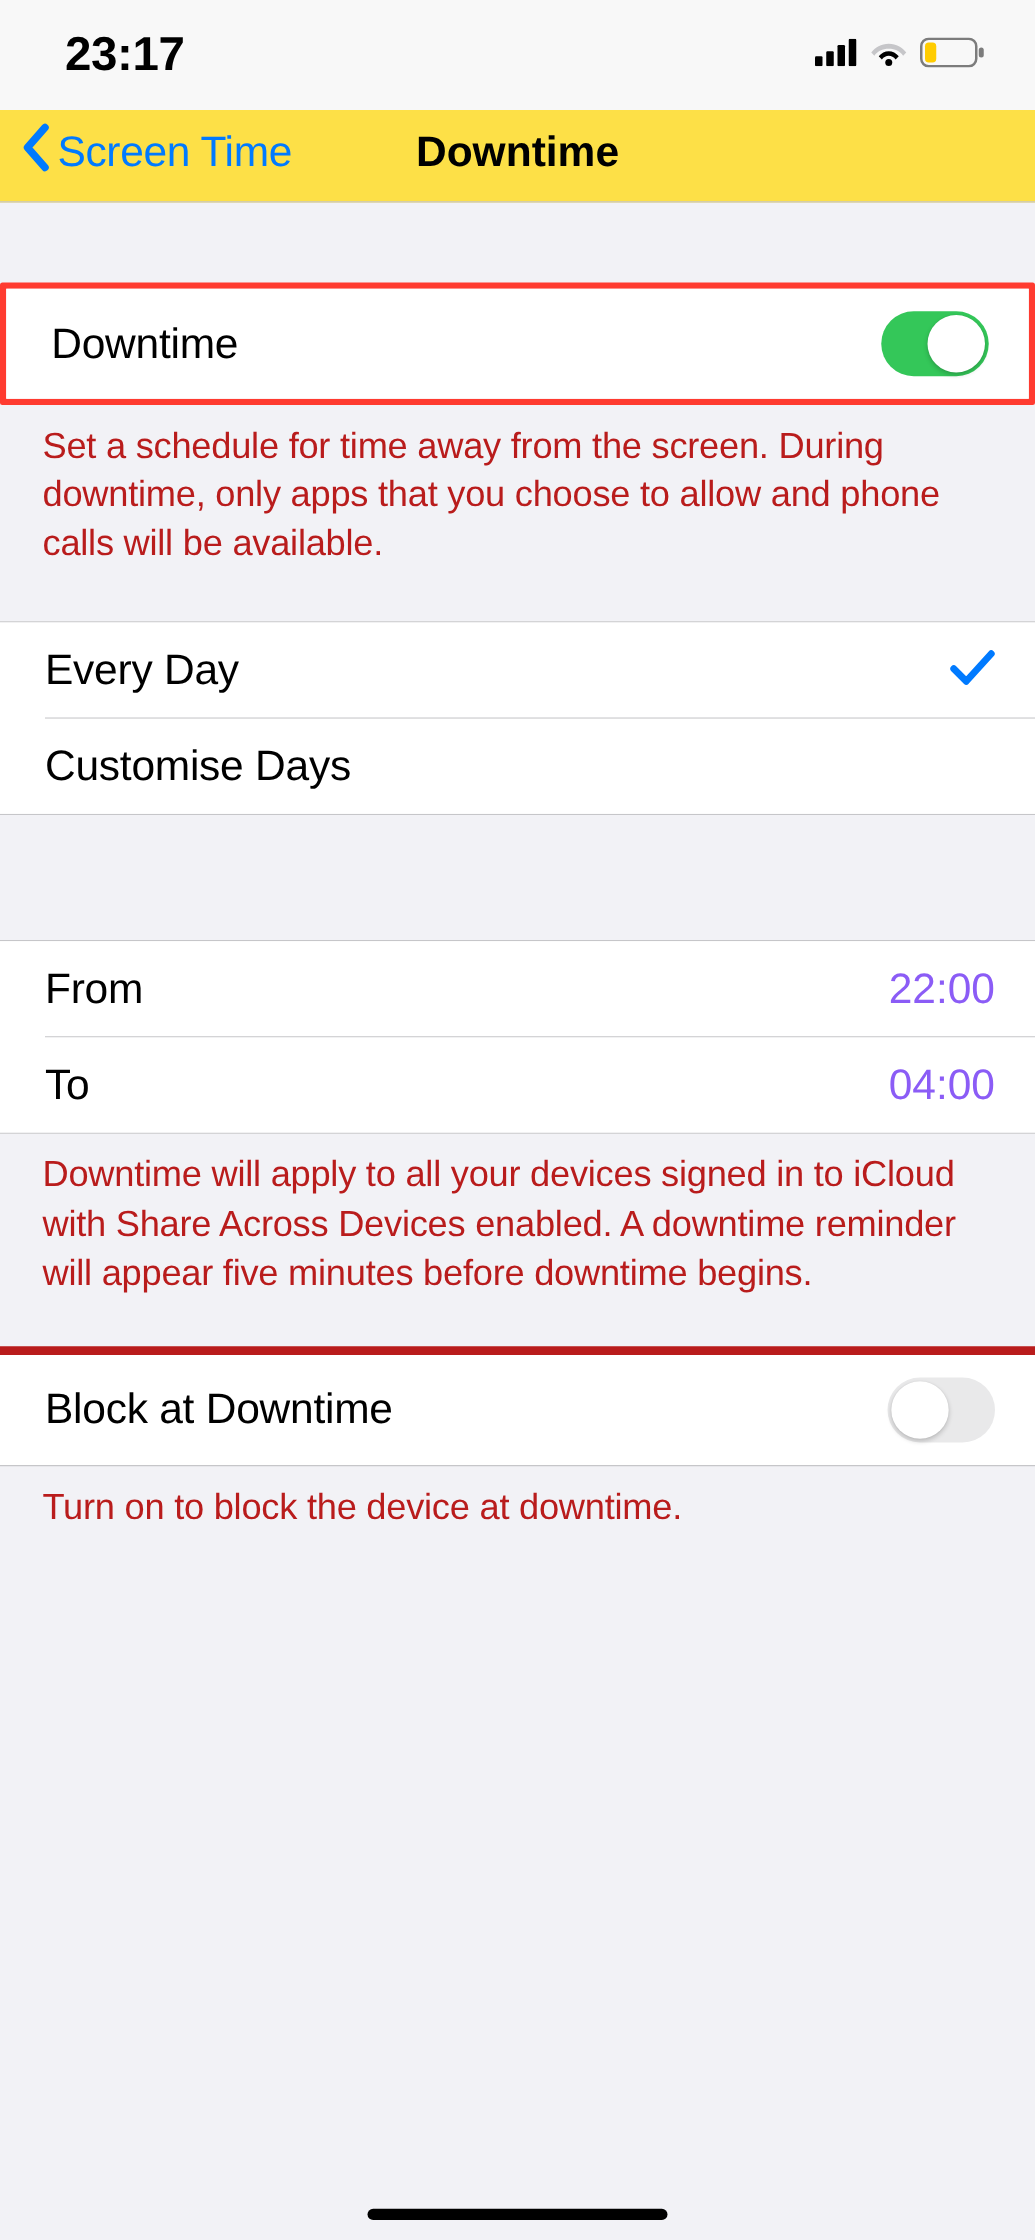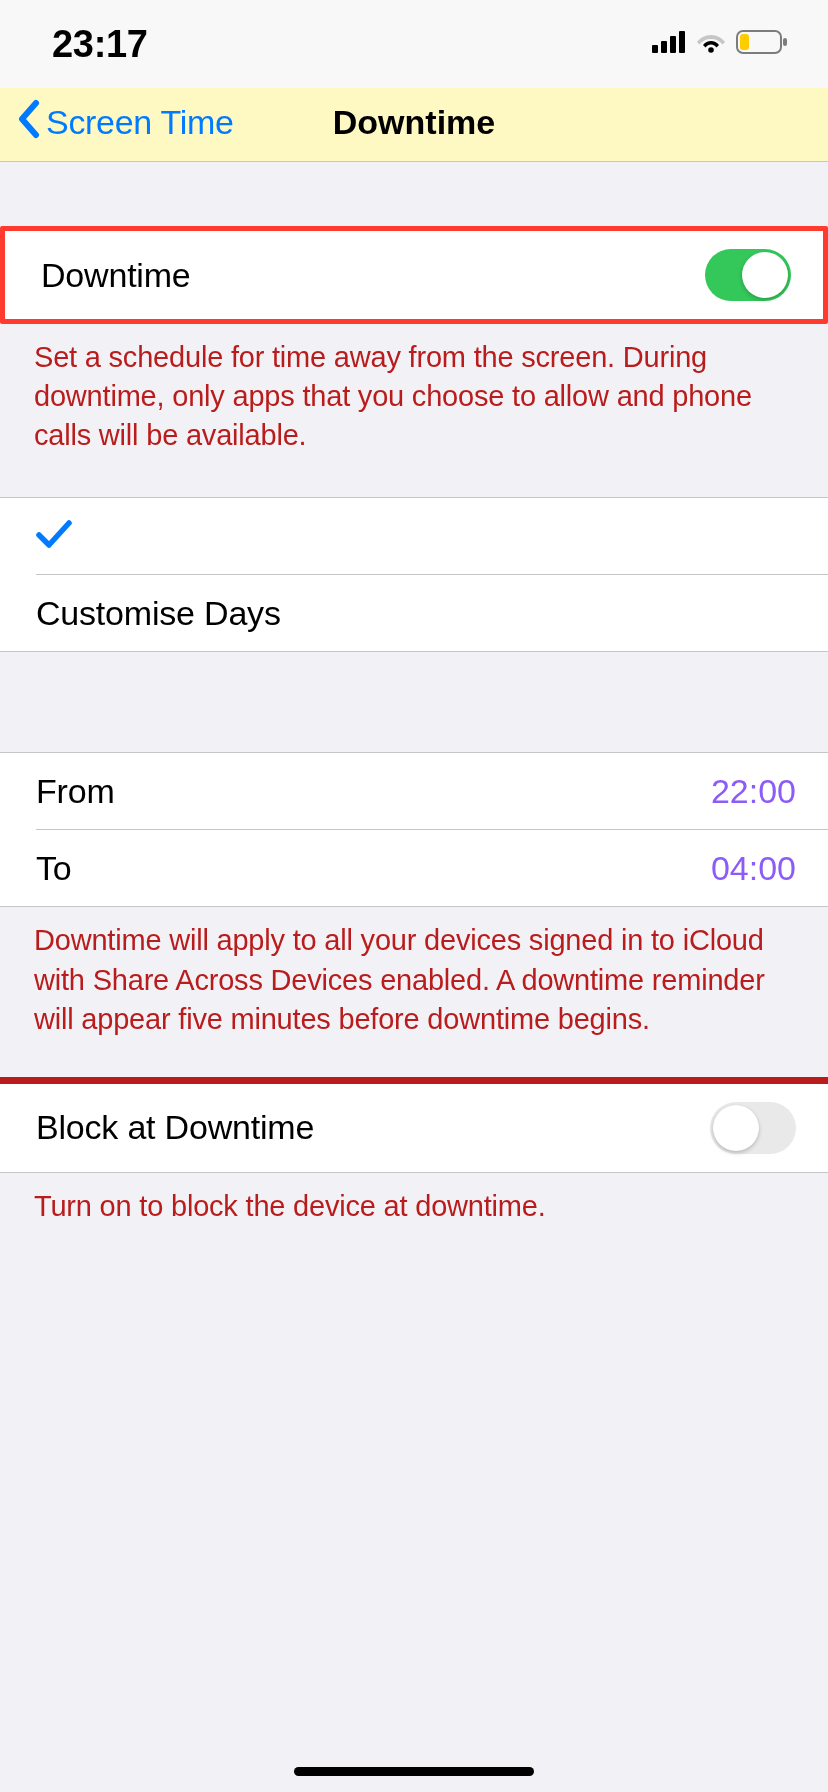--- a/index.html
+++ b/index.html
@@ -29,21 +29,21 @@
       color: #000;
       letter-spacing: -0.3px;
     }
     .status-right {
       display: flex;
       align-items: center;
       gap: 10px;
     }
     .nav-bar {
       height: 74px;
-      background: #fef9c3;
+      background: #fde047;
       display: flex;
       align-items: center;
       padding: 0 16px 4px 16px;
       position: relative;
       border-bottom: 1px solid #c6c6c9;
     }
     .back-button {
       display: flex;
       align-items: center;
       color: #007aff;
@@ -200,20 +200,21 @@
     <div class="toggle toggle-on">
       <div class="toggle-knob"></div>
     </div>
   </div>
 </div>
 
 <div class="footer-text">Set a schedule for time away from the screen. During downtime, only apps that you choose to allow and phone calls will be available.</div>
 
 <div class="schedule-section">
   <div class="row">
+    <span class="row-label">Every Day</span>
     <span>
       <svg width="36" height="32" viewBox="0 0 36 32">
         <path d="M3 17 L13 27 L33 5" stroke="#007aff" stroke-width="5.5" fill="none" stroke-linecap="round" stroke-linejoin="round"></path>
       </svg>
     </span>
   </div>
   <div class="divider"></div>
   <div class="row">
     <span class="row-label">Customise Days</span>
   </div>

